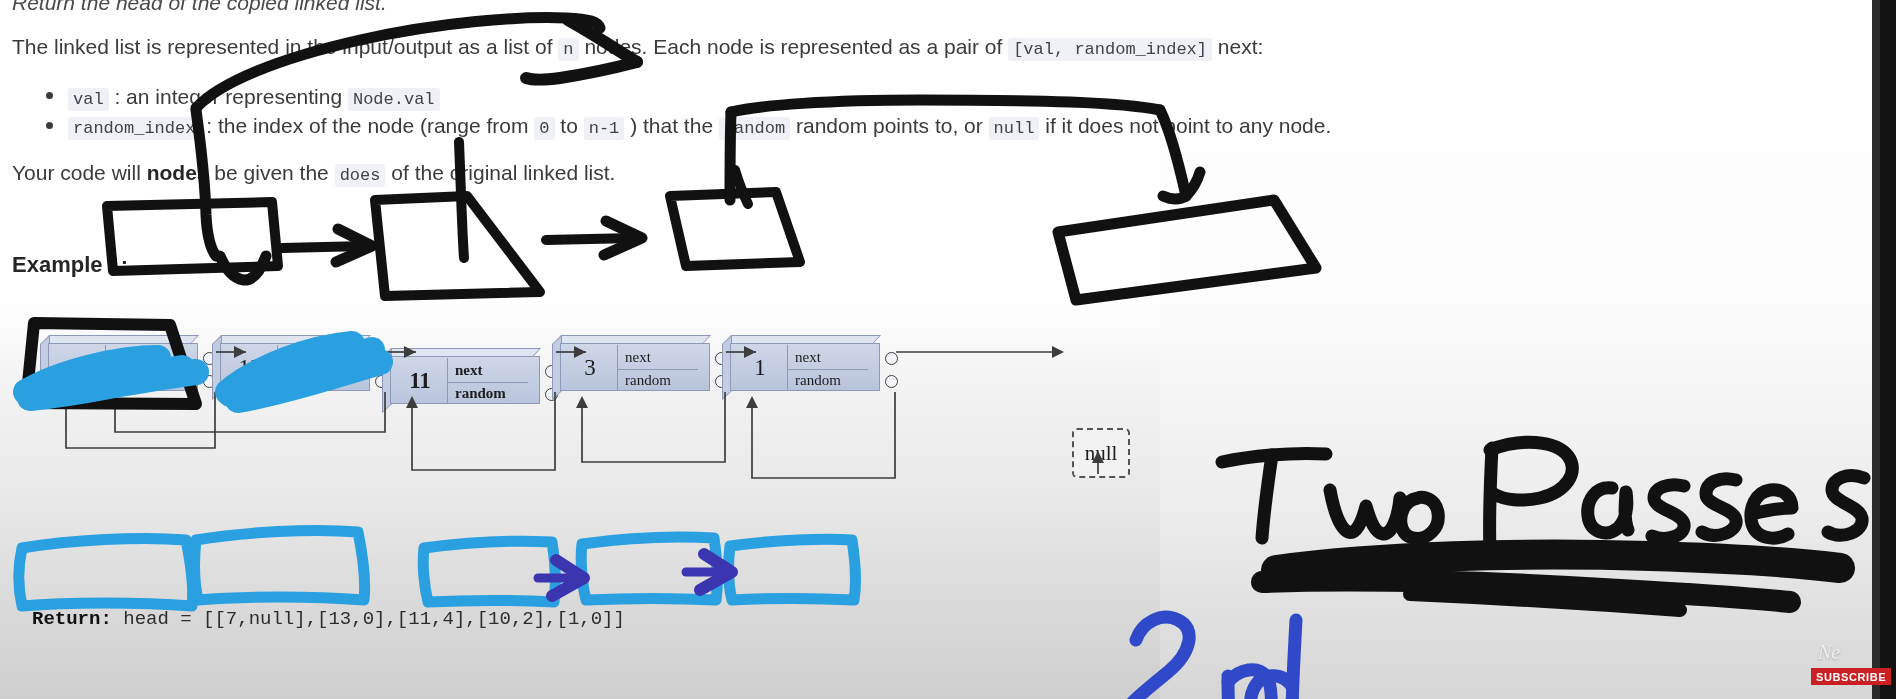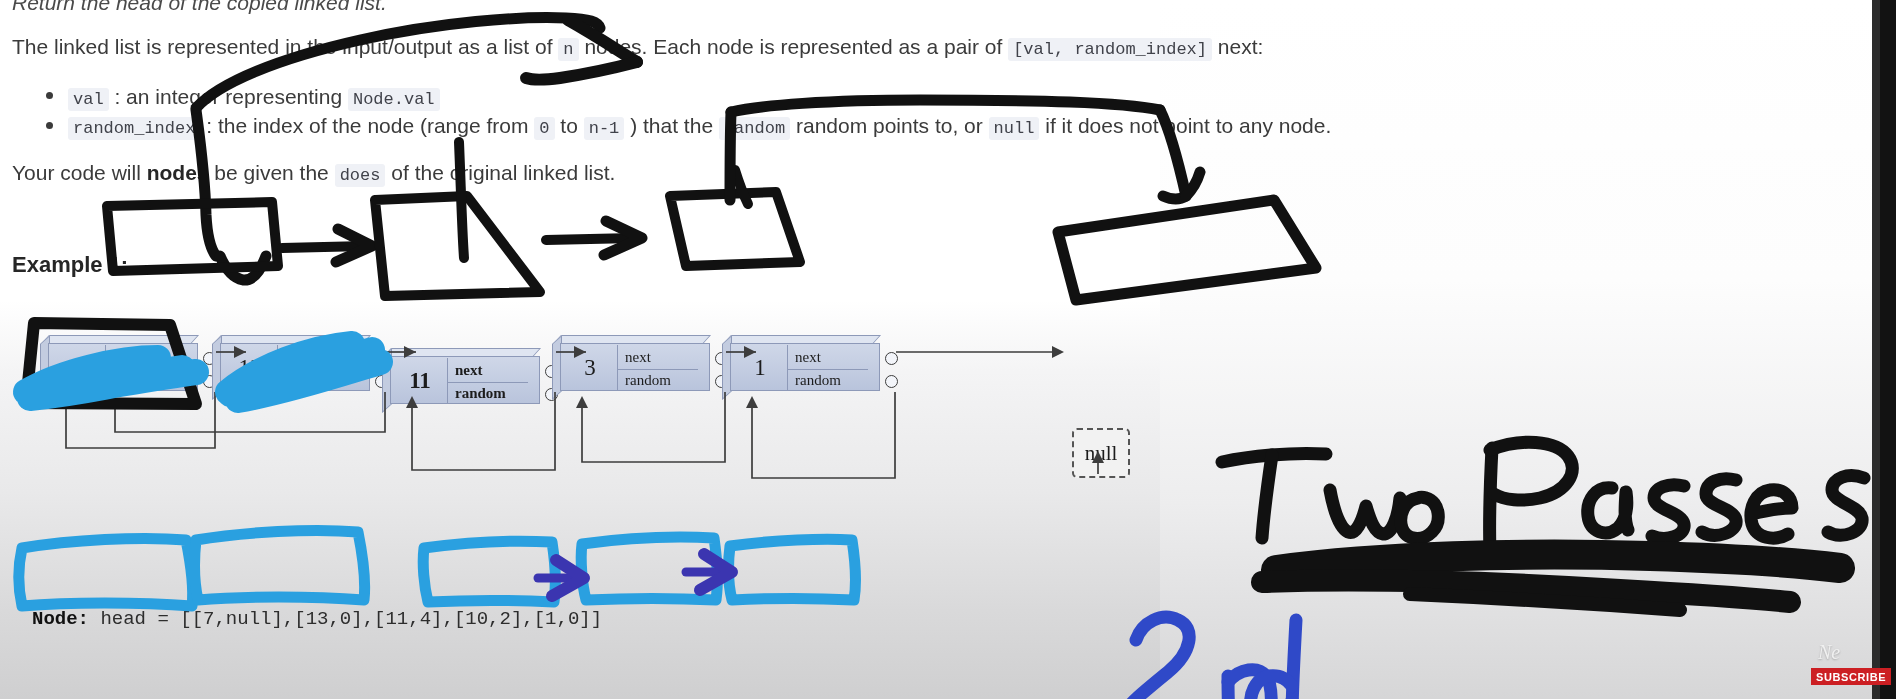--- a/index.html
+++ b/index.html
@@ -236,21 +236,21 @@
       <polygon points="66,396 60,408 72,408"></polygon>
       <polygon points="77,396 71,408 83,408"></polygon>
       <polygon points="412,396 406,408 418,408"></polygon>
       <polygon points="582,396 576,408 588,408"></polygon>
       <polygon points="752,396 746,408 758,408"></polygon>
       <polygon points="1098,451 1092,463 1104,463"></polygon>
     </g>
   </svg>
 
   <div class="ioblock">
-    <div class="ioline" style="left:32px;top:8px;"><b>Node:</b><span> head = [[7,null],[13,0],[11,4],[10,2],[1,0]]</span></div>
+    <div class="ioline" style="left:32px;top:8px;"><b>Return:</b><span> head = [[7,null],[13,0],[11,4],[10,2],[1,0]]</span></div>
   </div>
 
   <svg class="ink">
 
     <path class="k" stroke-width="11" d="M196,110 C200,140 205,175 206,215 C207,235 210,248 216,256"></path>
     <path class="k" stroke-width="11" d="M196,108 C220,82 280,58 360,40 C440,22 520,16 566,18 C590,19 598,22 600,28"></path>
     <path class="k" stroke-width="12" d="M568,20 C600,38 620,52 637,62"></path>
     <path class="k" stroke-width="12" d="M637,62 C614,68 586,74 560,78 C545,80 532,80 526,78"></path>
     <path class="k" stroke-width="11" d="M220,256 C226,270 234,278 243,280 C252,281 260,272 266,256"></path>
 

